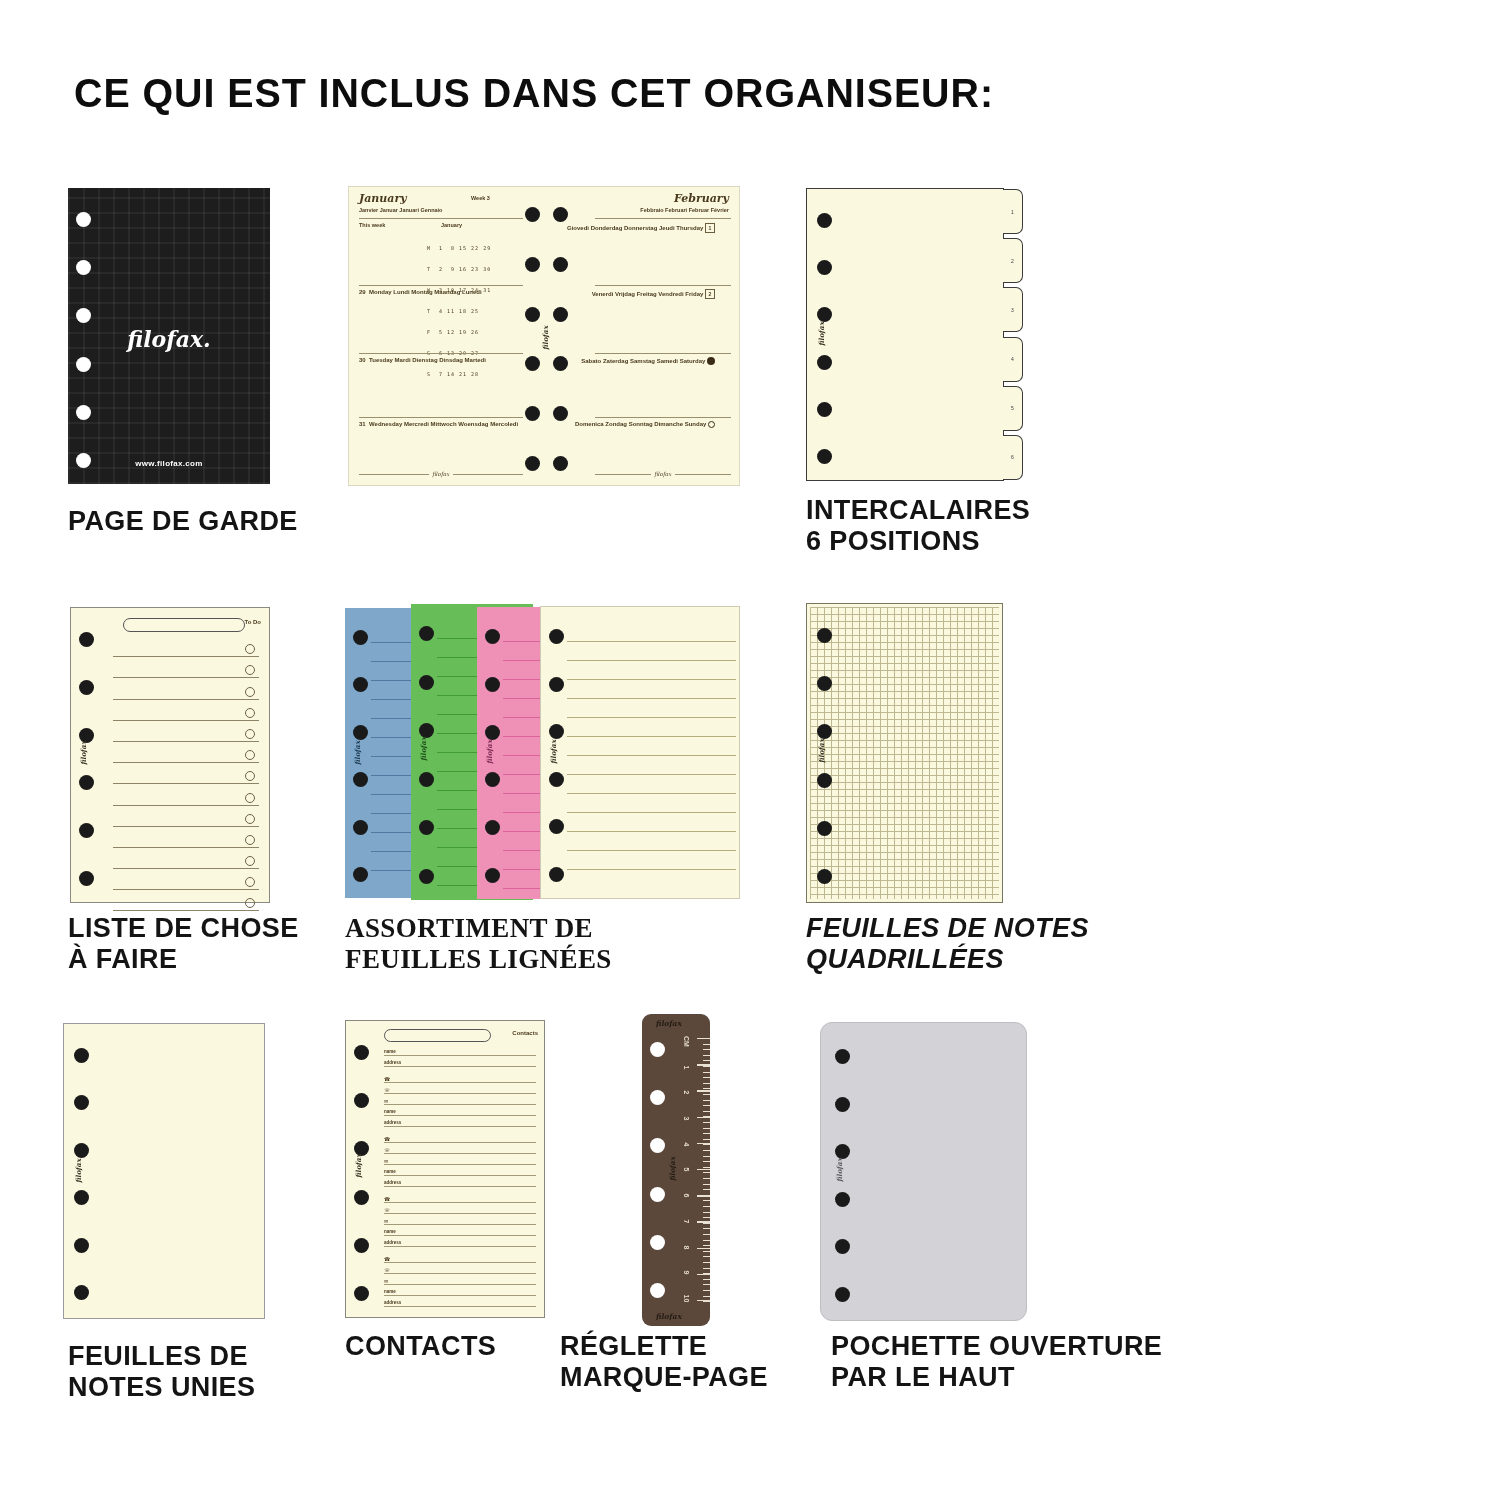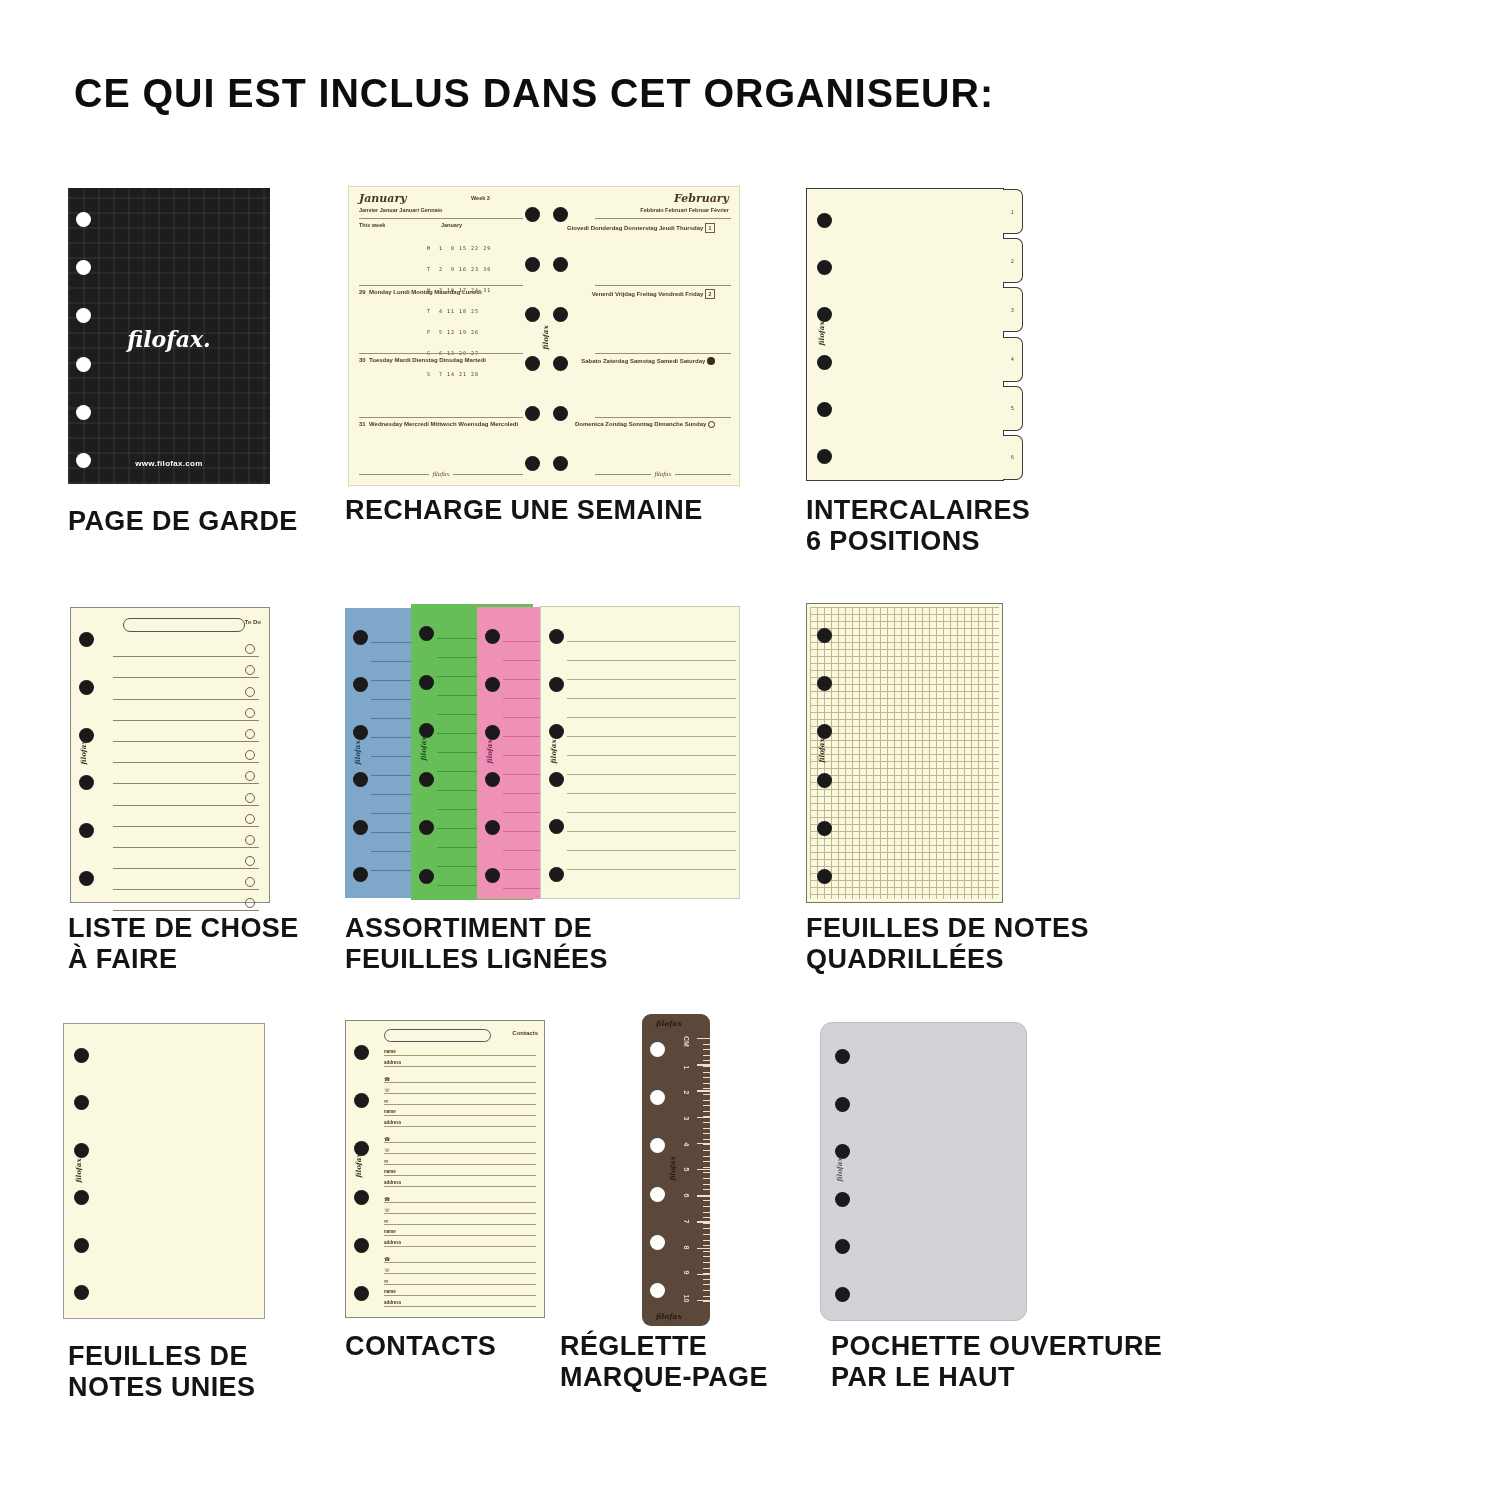--- a/index.html
+++ b/index.html
@@ -217,21 +217,20 @@
       <div class="tab">4</div>
       <div class="tab">5</div>
       <div class="tab">6</div>
     </div>
   </div>
 
   <div class="abs caption" style="left:68px;top:506px;">
     <div>PAGE DE GARDE</div>
   </div>
   <div class="abs caption" style="left:345px;top:495px;">
-    <div>RECHARGE UNE SEMAINE</div>
   </div>
   <div class="abs caption" style="left:806px;top:495px;">
     <div>INTERCALAIRES</div>
     <div>6 POSITIONS</div>
   </div>
 
   <div class="page todo">
     <div class="holecol" style="left:8px;top:24px;bottom:16px;">
         <span class="hole"></span>
         <span class="hole"></span>
@@ -347,25 +346,25 @@
         <span class="hole"></span>
         <span class="hole"></span>
       </div>
     <div class="vlogo" style="left:2px;top:142px;">filofax</div>
   </div>
 
   <div class="abs caption" style="left:68px;top:913px;">
     <div>LISTE DE CHOSE</div>
     <div>À FAIRE</div>
   </div>
-  <div class="abs caption" style="left:345px;top:913px;">
+  <div class="abs caption" style="left:345px;top:913px;font-family:Liberation Serif, serif;">
     <div>ASSORTIMENT DE</div>
     <div>FEUILLES LIGNÉES</div>
   </div>
-  <div class="abs caption" style="left:806px;top:913px;">
+  <div class="abs caption" style="left:806px;top:913px;font-style:italic;">
     <div>FEUILLES DE NOTES</div>
     <div>QUADRILLÉES</div>
   </div>
 
   <div class="page plain">
     <div class="holecol" style="left:10px;top:24px;bottom:18px;">
         <span class="hole"></span>
         <span class="hole"></span>
         <span class="hole"></span>
         <span class="hole"></span>

